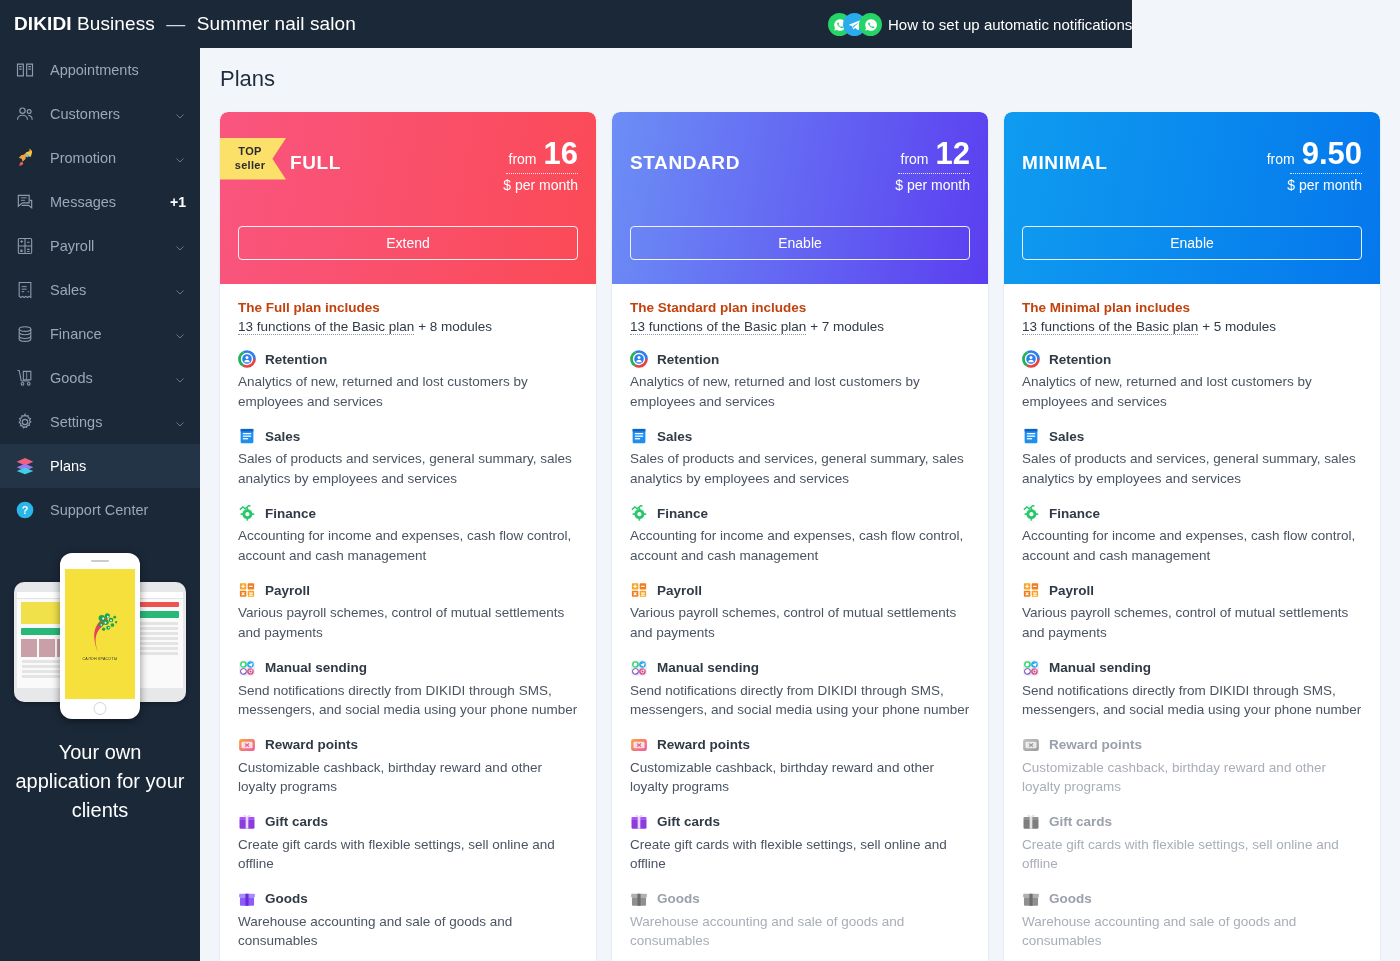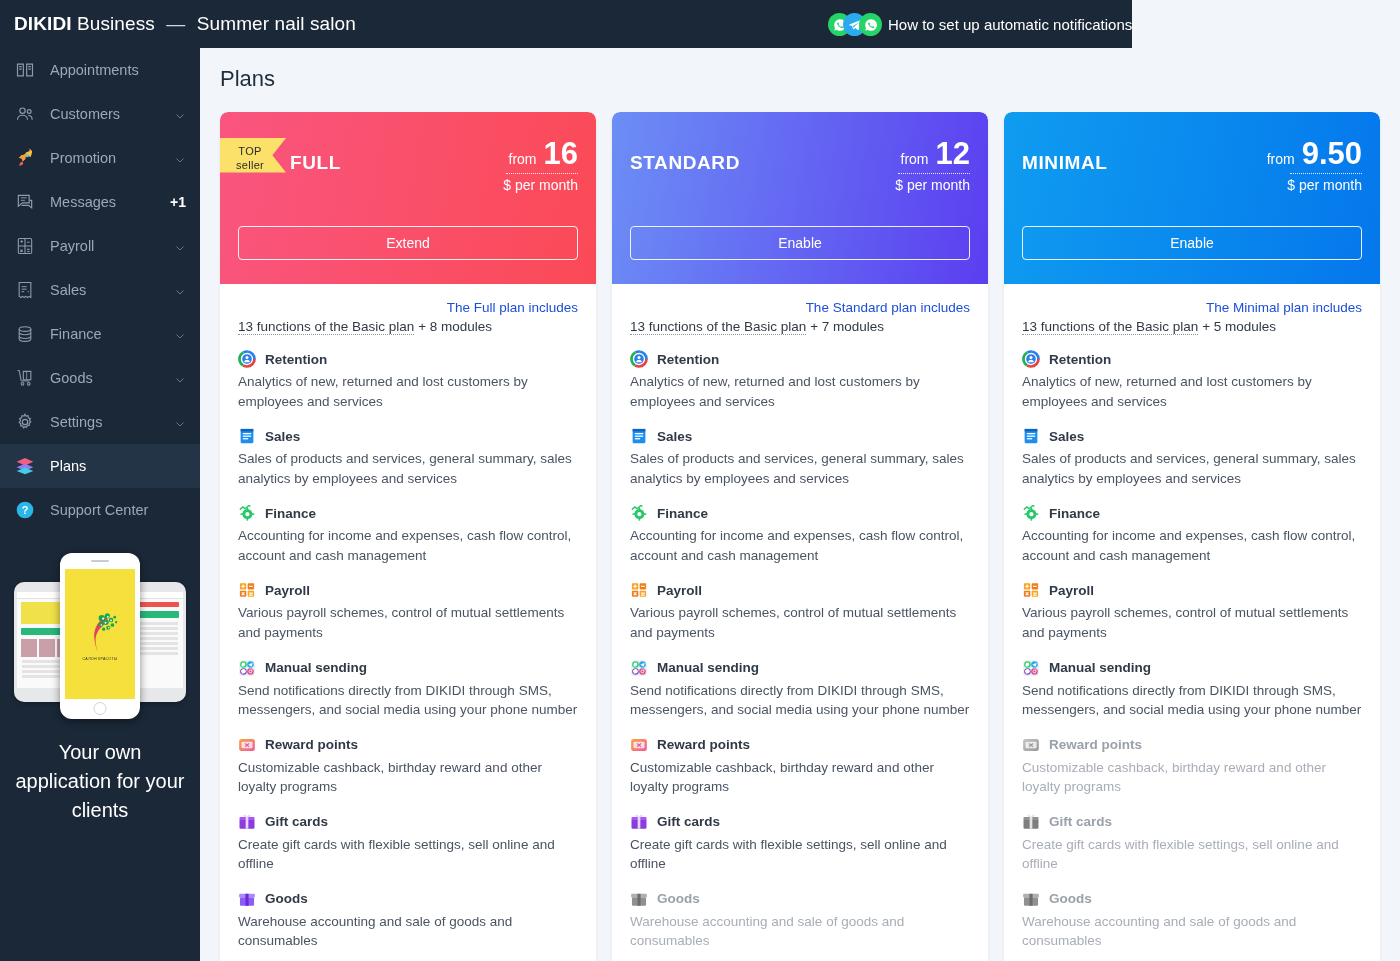--- a/index.html
+++ b/index.html
@@ -150,23 +150,23 @@
     padding: 0 18px;
   }
   .head-full { background: linear-gradient(100deg, #f9557f 0%, #fb4a56 100%); }
   .head-std  { background: linear-gradient(100deg, #6c8ef5 0%, #5b3ef0 100%); }
   .head-min  { background: linear-gradient(100deg, #0f9cf0 0%, #0577ec 100%); }
 
   .ribbon {
     position: absolute; left: -2px; top: 26px;
     background: #fbe06a;
     color: #2b2b2b;
-    font-size: 11px; font-weight: normal; line-height: 1.25;
+    font-size: 11px; font-weight: bold; line-height: 1.25;
     text-align: center;
-    padding: 7px 14px 0 10px;
+    padding: 7px 14px 7px 10px;
     letter-spacing: .3px;
     clip-path: polygon(0 0, 100% 0, 80% 50%, 100% 100%, 0 100%);
     width: 68px;
   }
   .plan-name {
     position: absolute; left: 70px; top: 40px;
     font-size: 19px; font-weight: bold; color: #ffffff; letter-spacing: .6px;
   }
   .plan-name.nolabel { left: 18px; }
   .price-box {
@@ -188,21 +188,21 @@
     border: 1px solid rgba(255,255,255,.9);
     border-radius: 4px;
     background: transparent;
     color: #ffffff; font-size: 14px;
     font-family: "Liberation Sans", sans-serif;
     cursor: pointer;
     display: flex; align-items: center; justify-content: center;
   }
 
   .card-body { padding: 16px 18px 20px 18px; }
-  .includes-title { font-size: 13.5px; font-weight: normal; color: #1d4ed8; text-align: right; }
+  .includes-title { font-size: 13.5px; font-weight: bold; color: #c2410c; }
   .includes-sub { font-size: 13.5px; color: #303a46; margin-top: 4px; }
   .dotlink {
     border-bottom: 1px dotted #8b97a5;
     cursor: pointer;
   }
 
   .feat { margin-top: 16px; }
   .feat-head { display: flex; align-items: center; gap: 9px; }
   .feat-ico { width: 18px; height: 18px; flex: 0 0 18px; }
   .feat-ico svg { width: 18px; height: 18px; display: block; }

